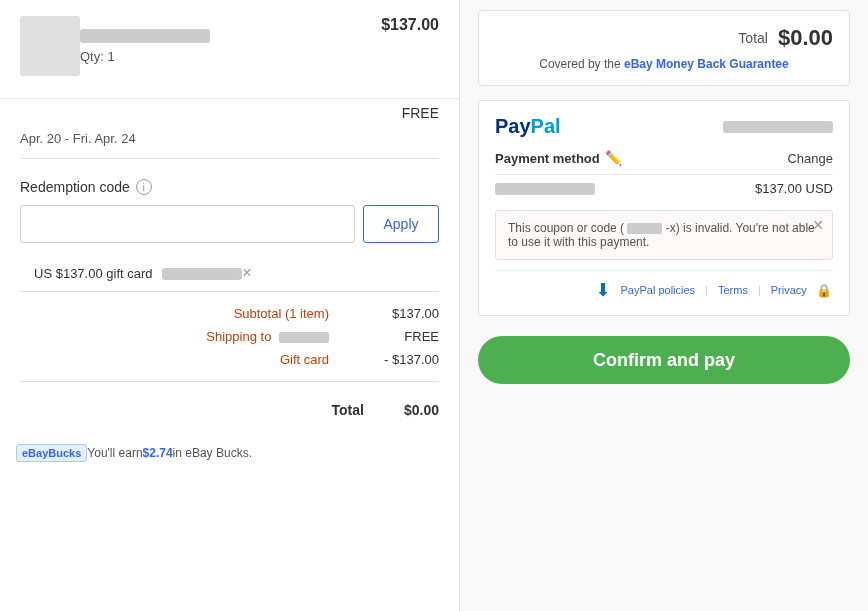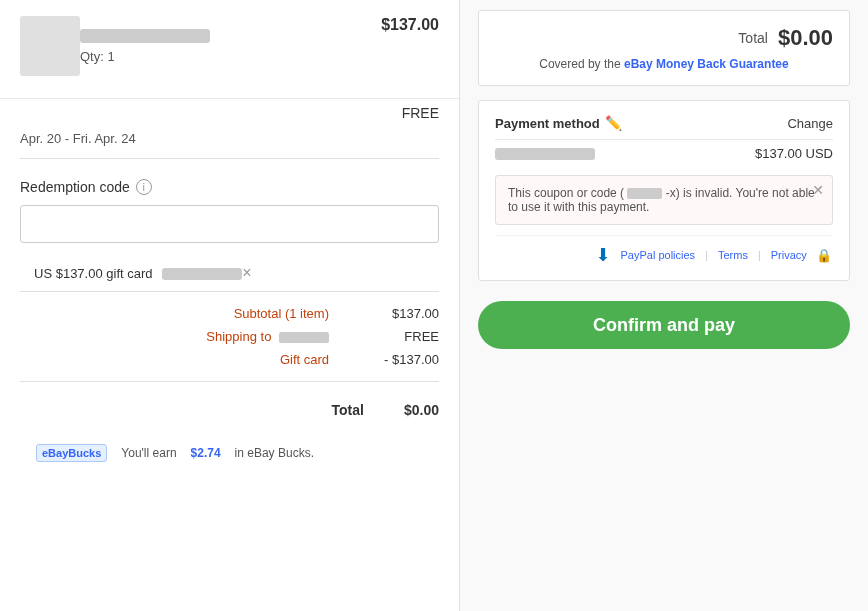--- a/index.html
+++ b/index.html
@@ -189,24 +189,24 @@
     .total-row {
       display: flex;
       justify-content: flex-end;
       gap: 40px;
       padding: 10px 0 4px;
       font-size: 14px;
       font-weight: bold;
     }
     
     .ebay-bucks-row {
-      padding: 12px 36px;
-      display: flex;
-      align-items: center;
-      gap: 14px;
+      padding: 12px 16px;
+      display: flex;
+      align-items: center;
+      gap: 0;
       font-size: 12px;
       color: #555;
     }
     .ebay-bucks-badge {
       background: #e5f0ff;
       border: 1px solid #aac9f5;
       border-radius: 3px;
       padding: 2px 5px;
       font-size: 11px;
       font-weight: bold;
@@ -418,20 +418,21 @@
 
     <hr class="divider">
 
     <div class="redemption-section">
       <div class="redemption-label">
         <span>Redemption code</span>
         <span class="info-icon">i</span>
       </div>
       <div class="redemption-input-row">
         <input type="text" class="redemption-input" placeholder="" style="">
+        <button class="apply-btn">Apply</button>
       </div>
     </div>
 
     <div class="gift-card-row">
       <span class="gift-card-label">
         <span>US $137.00 gift card</span>
         <span class="gift-card-blur"></span>
       </span>
       <span class="remove-x">×</span>
     </div>
@@ -483,20 +484,28 @@
         <span class="total-amount-right">$0.00</span>
       </div>
       <div class="guarantee-line">
         <span>Covered by the</span>
         <a href="#" class="guarantee-link">eBay Money Back Guarantee</a>
       </div>
     </div>
 
     
     <div class="paypal-box">
+      <div class="paypal-header">
+        <div class="paypal-logo">
+          <span class="paypal-logo-text">
+            <span style="color:#003087;">Pay</span><span style="color:#009cde;">Pal</span>
+          </span>
+        </div>
+        <div class="paypal-account-blur"></div>
+      </div>
 
       <div class="payment-method-row">
         <span class="payment-method-label">
           <span>Payment method</span>
           <span class="edit-icon">✏️</span>
         </span>
         <a href="#" class="change-link">Change</a>
       </div>
 
       <div class="payment-info-row">

